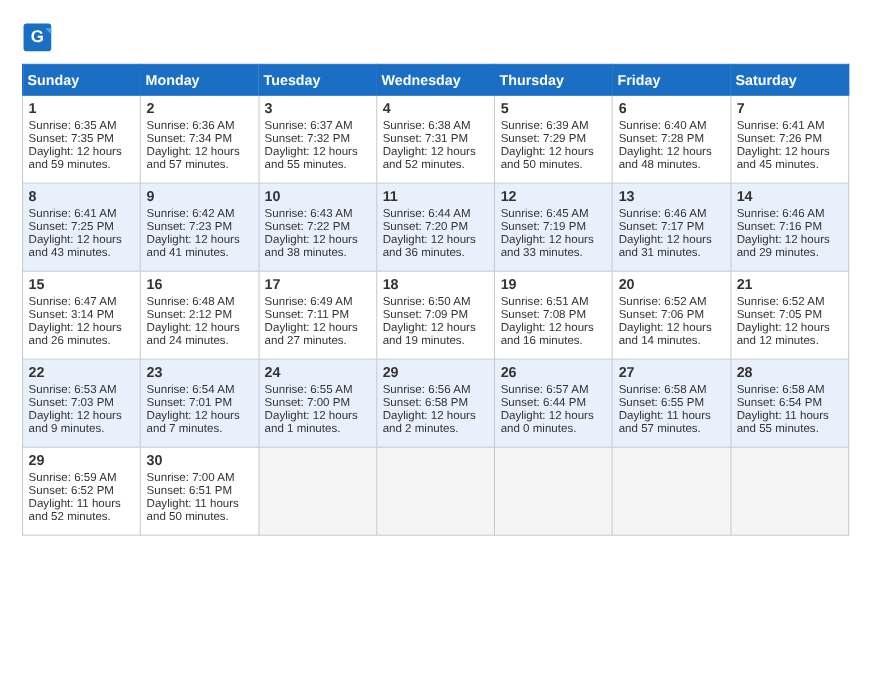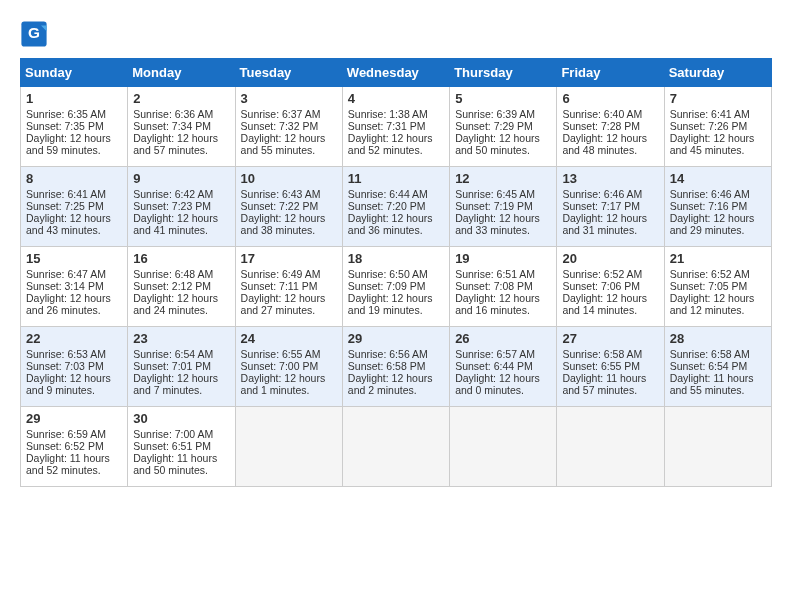--- a/index.html
+++ b/index.html
@@ -137,21 +137,21 @@
         </td>
         <td>
           <span class="day-num">3</span>
           <div>Sunrise: 6:37 AM</div>
           <div>Sunset: 7:32 PM</div>
           <div>Daylight: 12 hours</div>
           <div>and 55 minutes.</div>
         </td>
         <td>
           <span class="day-num">4</span>
-          <div>Sunrise: 1:38 AM</div>
+          <div>Sunrise: 6:38 AM</div>
           <div>Sunset: 7:31 PM</div>
           <div>Daylight: 12 hours</div>
           <div>and 52 minutes.</div>
         </td>
         <td>
           <span class="day-num">5</span>
           <div>Sunrise: 6:39 AM</div>
           <div>Sunset: 7:29 PM</div>
           <div>Daylight: 12 hours</div>
           <div>and 50 minutes.</div>

